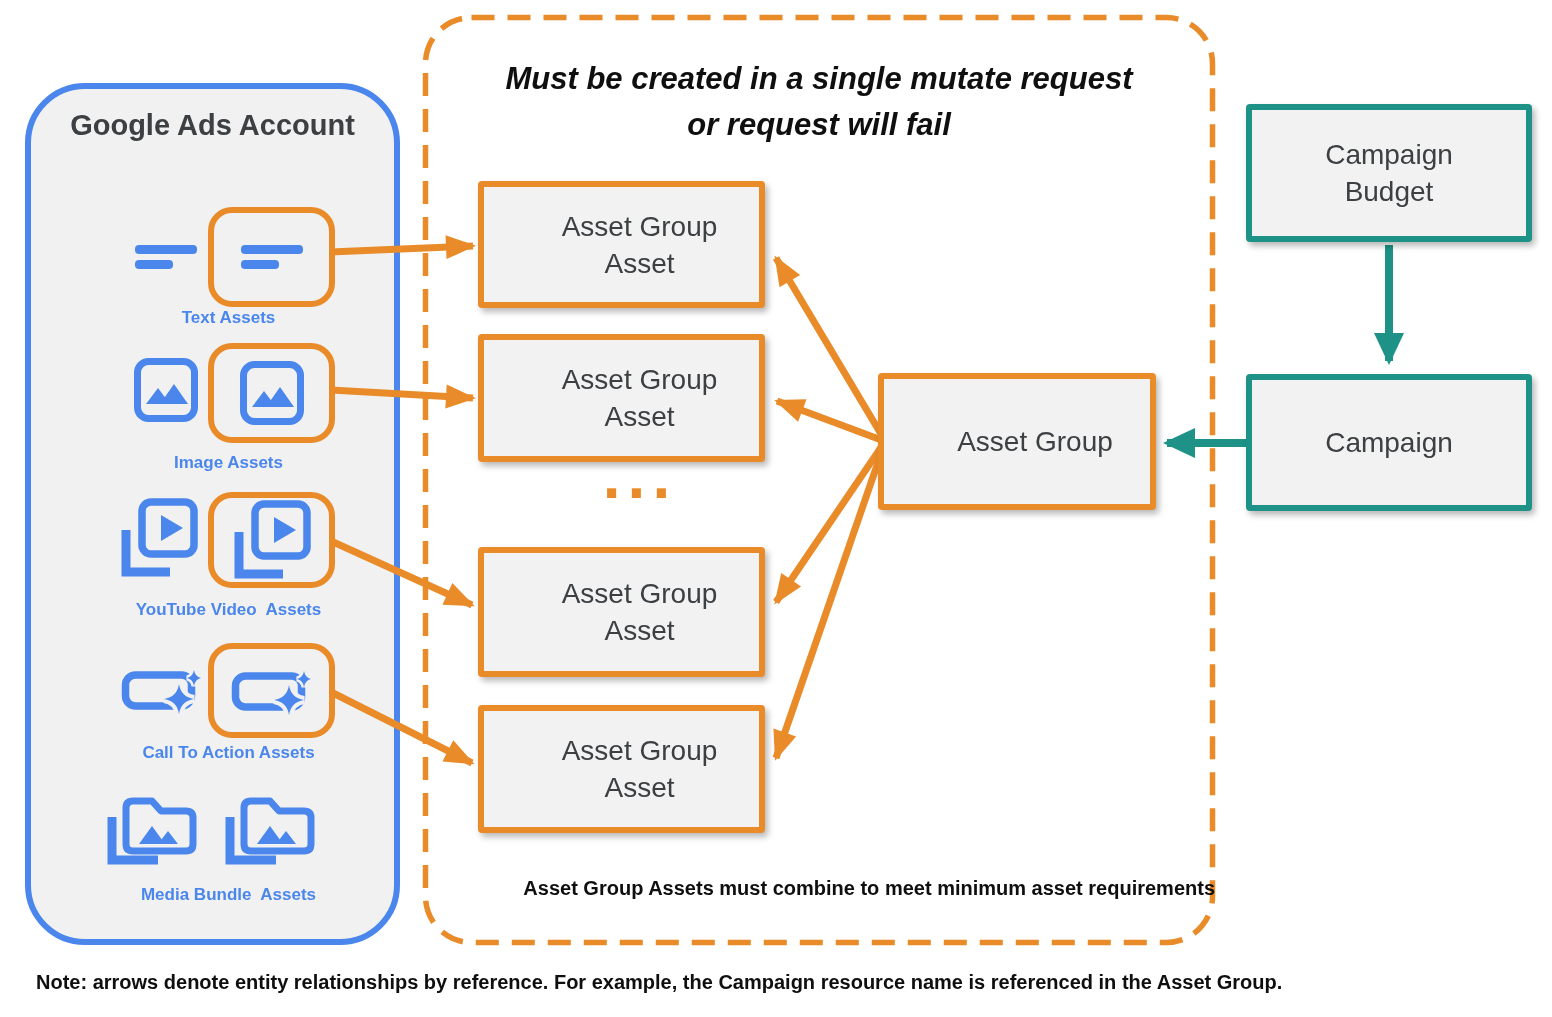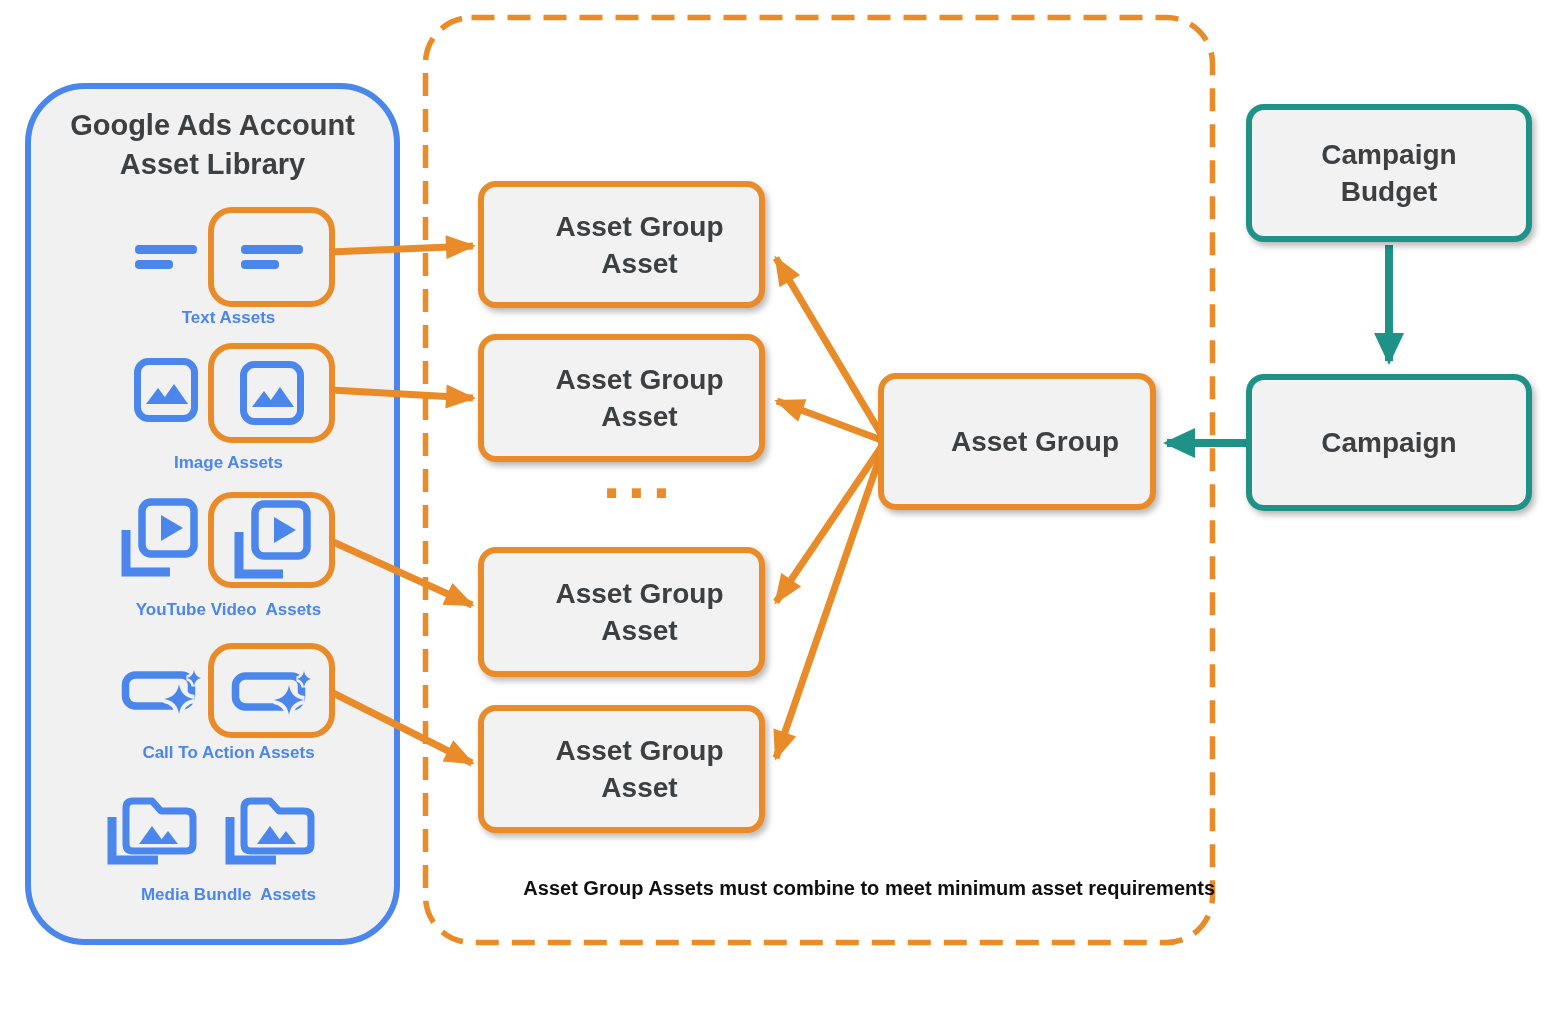--- a/index.html
+++ b/index.html
@@ -28,23 +28,23 @@
     display:flex; align-items:center; justify-content:center; z-index:10;
   }
   .icon-wrap { z-index:10; display:flex; align-items:center; justify-content:center; }
   .icon-wrap svg, .ring svg { overflow:visible; display:block; }
 
   
   .overlay { left:0; top:0; z-index:4; }
 
   
   .node {
-    box-sizing:border-box; background:#F2F2F2; border-radius:18px;
+    box-sizing:border-box; background:#F2F2F2; border-radius:4px;
     display:flex; flex-direction:column; align-items:center; justify-content:center;
-    text-align:center; font-weight:bold; color:#3C4043;
+    text-align:center; font-weight:normal; color:#3C4043;
     font-size:28px; line-height:37px; z-index:10;
     box-shadow:3px 4px 6px rgba(0,0,0,0.28);
   }
   .node.orange { border:6px solid #E98B28;padding-left:36px; }
   .node.teal   { border:6px solid #1E9287; }
 
   .mutate-title {
     left:423px; top:56px; width:792px; text-align:center;
     font-weight:bold; font-style:italic; font-size:31px; line-height:46px;
     color:#0F0F0F; z-index:10;
@@ -91,21 +91,20 @@
     <line x1="884" y1="441" x2="777" y2="401" stroke="#E98B28" stroke-width="7" marker-end="url(#ah-o)"></line>
     <line x1="884" y1="443" x2="776" y2="602" stroke="#E98B28" stroke-width="7" marker-end="url(#ah-o)"></line>
     <line x1="884" y1="445" x2="776" y2="758" stroke="#E98B28" stroke-width="7" marker-end="url(#ah-o)"></line>
 
     <line x1="1389" y1="245" x2="1389" y2="361" stroke="#1E9287" stroke-width="8" marker-end="url(#ah-t)"></line>
     <line x1="1250" y1="443" x2="1167" y2="443" stroke="#1E9287" stroke-width="8" marker-end="url(#ah-t)"></line>
   </svg>
 
   <div class="abs panel-title">
     <span style="display:block">Google Ads Account</span>
-    <span style="display:block">Asset Library</span>
   </div>
 
   <div class="abs icon-wrap" style="left:135px; top:245px;">
     <svg width="62" height="24" viewBox="0 0 62 24">
       <rect x="0" y="0" width="62" height="9" rx="4" fill="#4A86EC"></rect>
       <rect x="0" y="15" width="38" height="9" rx="4" fill="#4A86EC"></rect>
     </svg>
   </div>
   <div class="abs ring" style="left:208px; top:207px; width:127px; height:100px;">
     <svg width="62" height="24" viewBox="0 0 62 24">
@@ -178,20 +177,24 @@
   <div class="abs icon-wrap" style="left:224px; top:789px;">
     <svg width="92" height="78" viewBox="0 0 92 78">
       <polyline points="6,28 6,71 52,71" fill="none" stroke="#4A86EC" stroke-width="9"></polyline>
       <path d="M27,12 L46,12 L55,22 L80,22 Q87,22 87,29 L87,55 Q87,62 80,62 L27,62 Q20,62 20,55 L20,19 Q20,12 27,12 Z" fill="none" stroke="#4A86EC" stroke-width="7" stroke-linejoin="round"></path>
       <polygon points="33,55 46,37 59,55" fill="#4A86EC"></polygon>
       <polygon points="52,55 62,42 72,55" fill="#4A86EC"></polygon>
     </svg>
   </div>
   <div class="abs asset-label" style="top:885px;">Media Bundle  Assets</div>
 
+  <div class="abs mutate-title">
+    <span style="display:block">Must be created in a single mutate request</span>
+    <span style="display:block">or request will fail</span>
+  </div>
   <div class="abs mutate-footnote">Asset Group Assets must combine to meet minimum asset requirements</div>
 
   <div class="abs node orange" style="left:478px; top:181px; width:287px; height:127px;">
     <span>Asset Group</span>
     <span>Asset</span>
   </div>
   <div class="abs node orange" style="left:478px; top:334px; width:287px; height:128px;">
     <span>Asset Group</span>
     <span>Asset</span>
   </div>
@@ -210,14 +213,15 @@
   </div>
 
   <div class="abs node teal" style="left:1246px; top:104px; width:286px; height:138px;">
     <span>Campaign</span>
     <span>Budget</span>
   </div>
   <div class="abs node teal" style="left:1246px; top:374px; width:286px; height:137px;">
     <span>Campaign</span>
   </div>
 
+  <div class="abs note">Note: arrows denote entity relationships by reference. For example, the Campaign resource name is referenced in the Asset Group.</div>
 
 </div>
 
 </body></html>

